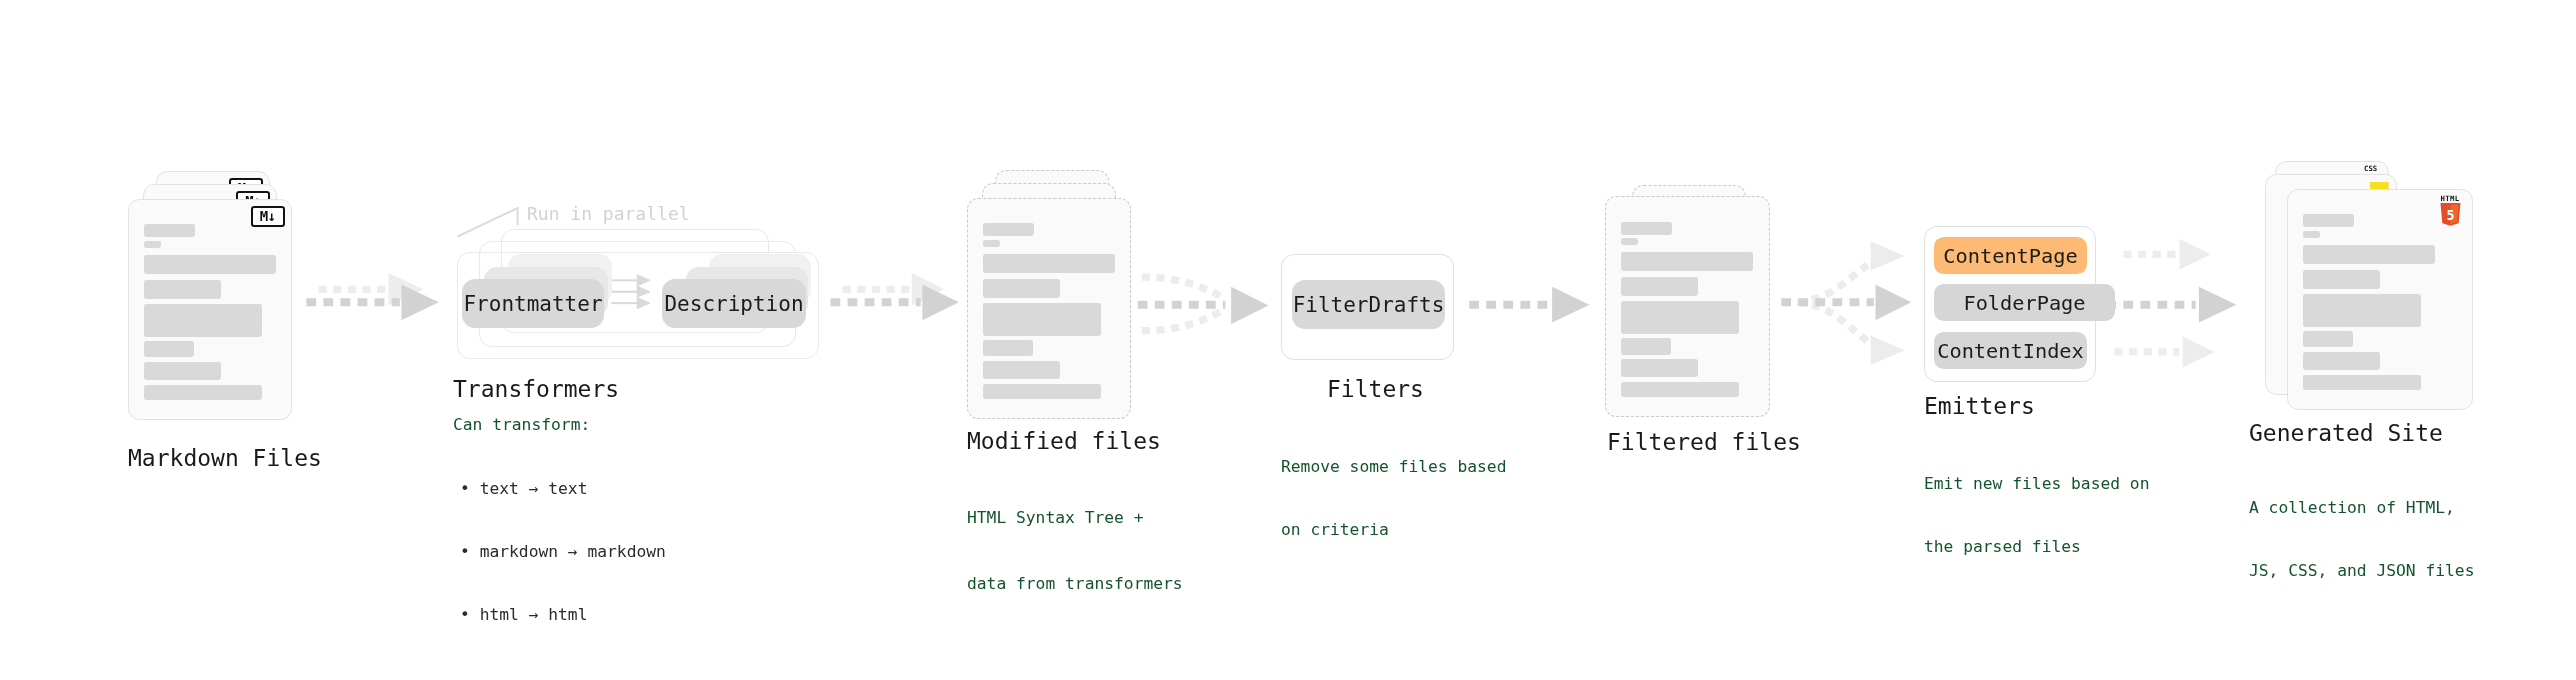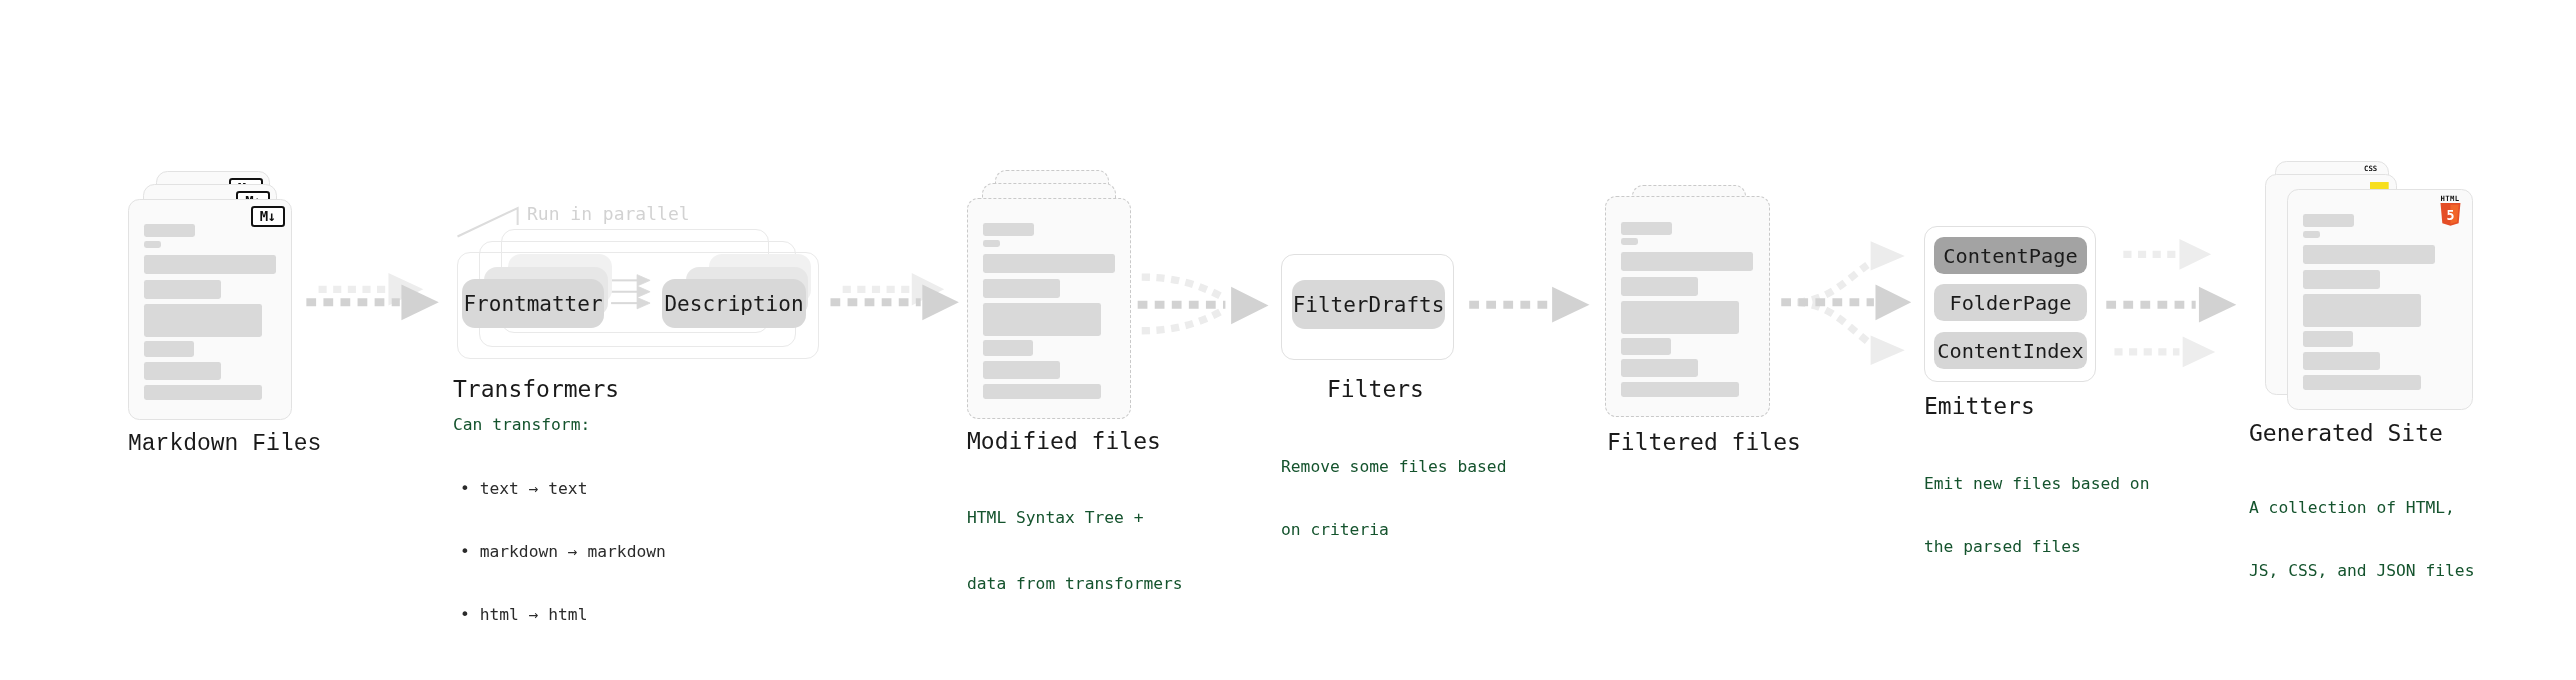--- a/index.html
+++ b/index.html
@@ -124,21 +124,21 @@
           <div class="bar" style="left: 15.4px; top: 41px; width: 17px; height: 6.5px;"></div>
           <div class="bar" style="left: 15.4px; top: 55px; width: 132px; height: 18.7px;"></div>
           <div class="bar" style="left: 15.4px; top: 80px; width: 77px; height: 18.7px;"></div>
           <div class="bar" style="left: 15.4px; top: 104px; width: 118px; height: 33px;"></div>
           <div class="bar" style="left: 15.4px; top: 141px; width: 50px; height: 16.3px;"></div>
           <div class="bar" style="left: 15.4px; top: 162px; width: 77px; height: 18px;"></div>
           <div class="bar" style="left: 15.4px; top: 185px; width: 118px; height: 14.6px;"></div>
         </div>
     </div>
   </div>
-  <div class="label" style="left:128px;top:430px;font-family:Liberation Mono, monospace;">Markdown Files</div>
+  <div class="label" style="left:128px;top:444px;">Markdown Files</div>
 
   <div class="annotation" style="left:527px;top:203px;">Run in parallel</div>
 
   <div class="tbox" style="left:501px;top:229px;width:268px;height:104px;"></div>
   <div class="tbox" style="left:479px;top:241px;width:317px;height:106px;"></div>
   <div class="tbox" style="left:457px;top:252px;width:362px;height:107px;"></div>
 
   <div class="pill l3" style="left:508px;top:254px;width:104px;height:49px;"></div>
   <div class="pill l2" style="left:484px;top:267px;width:124px;height:49px;"></div>
   <div class="pill" style="left:462px;top:279px;width:142px;height:49px;">Frontmatter</div>
@@ -196,22 +196,22 @@
           <div class="bar" style="left: 15.4px; top: 104px; width: 118px; height: 33px;"></div>
           <div class="bar" style="left: 15.4px; top: 141px; width: 50px; height: 16.3px;"></div>
           <div class="bar" style="left: 15.4px; top: 162px; width: 77px; height: 18px;"></div>
           <div class="bar" style="left: 15.4px; top: 185px; width: 118px; height: 14.6px;"></div>
         </div>
     </div>
   </div>
   <div class="label" style="left:1607px;top:428px;">Filtered files</div>
 
   <div class="frame" style="left:1924px;top:226px;width:172px;height:156px;"></div>
-  <div class="pill small" style="left:1934px;top:237px;width:153px;height:37px;background:#a3a3a3;">ContentPage</div>
-  <div class="pill small" style="left:1934px;top:284px;width:153px;height:37px;background:#d6d6d6;">FolderPage</div>
+  <div class="pill small" style="left:1934px;top:237px;width:153px;height:37px;background:#fdba74;">ContentPage</div>
+  <div class="pill small" style="left:1934px;top:284px;width:181px;height:37px;background:#d6d6d6;">FolderPage</div>
   <div class="pill small" style="left:1934px;top:332px;width:153px;height:37px;background:#d6d6d6;">ContentIndex</div>
   <div class="label" style="left:1924px;top:392px;">Emitters</div>
   <div class="desc tight" style="left:1924px;top:431px;">
     <span class="bullet-line">Emit new files based on</span>
     <span class="bullet-line">the parsed files</span>
   </div>
 
   <div class="abs" style="left:2247px;top:161px;width:171px;height:252px;">
     <div class="card" style="left:28.4px;top:0;width:114px;height:221px;">
       <span class="css-badge">

